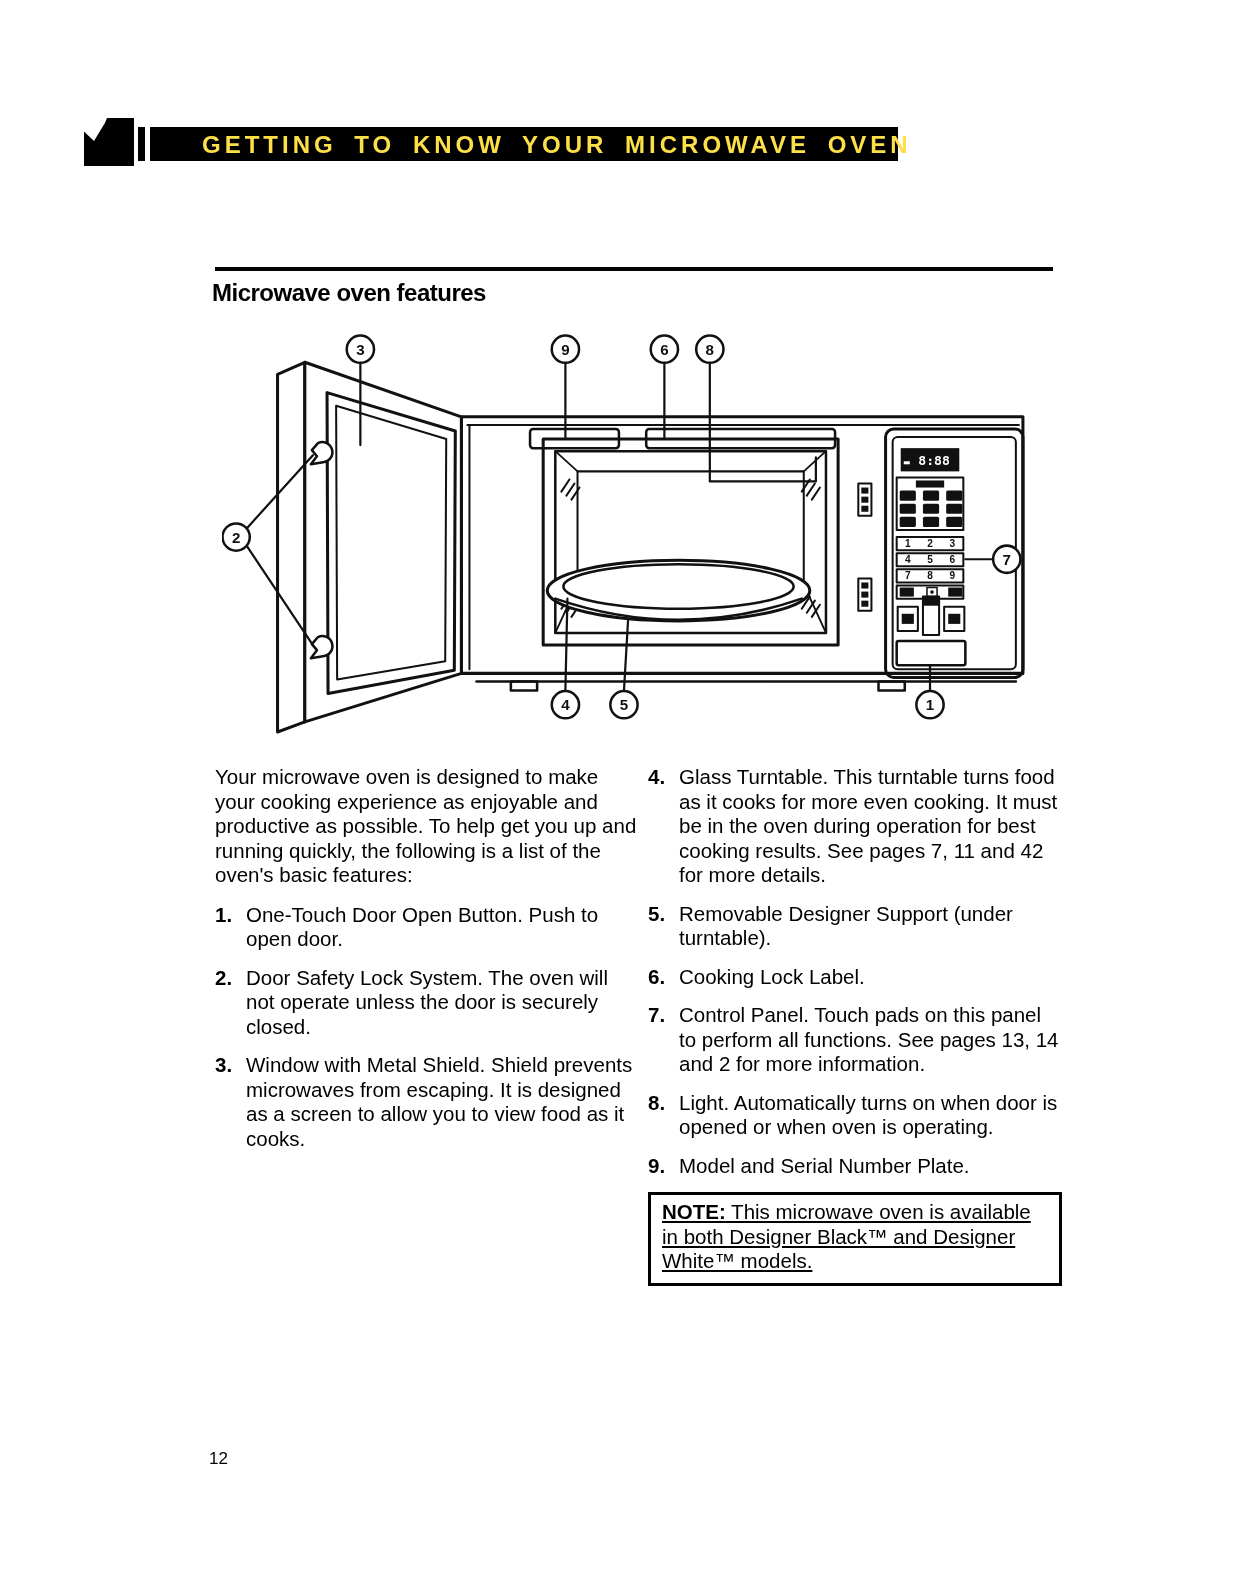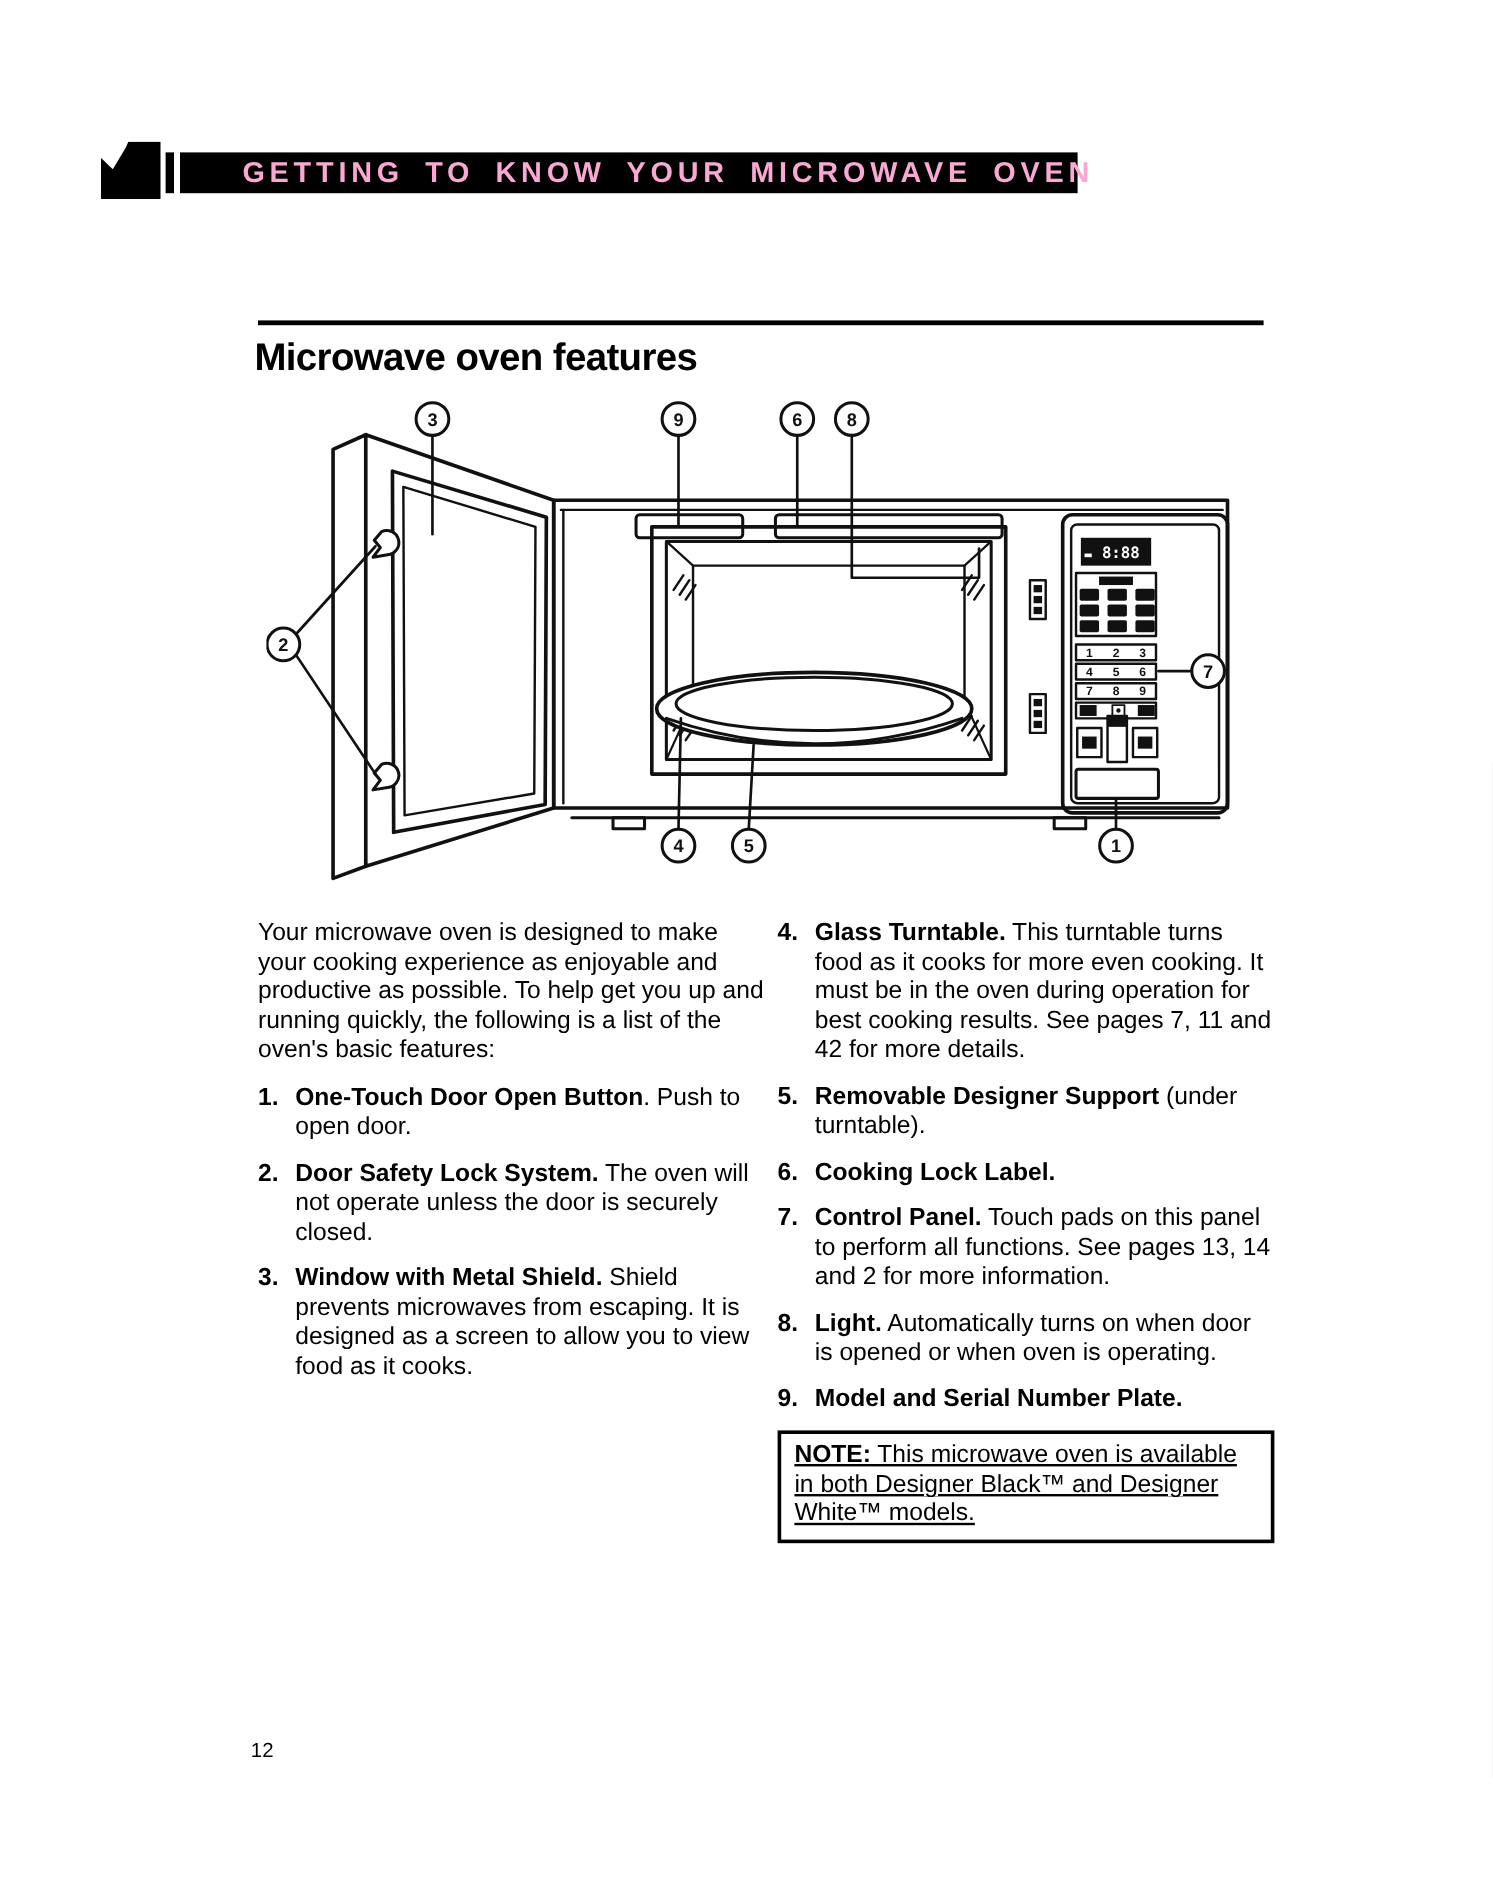--- a/index.html
+++ b/index.html
@@ -11,42 +11,42 @@
   }
   
   .hdr-arrow {
     position:absolute; left:84px; top:118px; width:50px; height:48px;
     background:#000;
     clip-path:polygon(0 28%, 20% 48%, 42% 10%, 46% 0, 100% 0, 100% 100%, 0 100%, 0 62%);
   }
   .hdr-tick { position:absolute; left:138px; top:127px; width:7px; height:34px; background:#000; }
   .hdr-bar {
     position:absolute; left:150px; top:127px; width:748px; height:34px;
-    background:#000; color:#f9a8d4;
+    background:#000; color:#fde047;
     font-weight:bold; font-size:24px; line-height:35px;
     letter-spacing:4px; word-spacing:7px;
     padding-left:52px; box-sizing:border-box;
     white-space:nowrap;
   }
   
   .rule { position:absolute; left:215px; top:267px; width:838px; height:4px; background:#000; }
   .sec-title {
     position:absolute; left:212px; top:279px; margin:0;
-    font-size:32px; font-weight:bold; letter-spacing:-0.5px;
+    font-size:24px; font-weight:bold; letter-spacing:-0.5px;
   }
   
   .diagram { position:absolute; left:222px; top:332px; width:808px; height:404px; }
   
   .col { position:absolute; top:765px; font-size:20.5px; line-height:24.5px; }
   .col-left  { left:215px; width:426px; }
   .col-right { left:648px; width:414px; }
   .intro { margin:0 0 15px 0; }
   .feat { display:flex; margin:0 0 14px 0; }
   .fnum { flex:0 0 31px; font-weight:bold; }
-  .ftext b { font-weight:bold; }
+  .ftext b { font-weight:normal; }
   .note {
     border:3px solid #000; margin-top:12px;
     padding:5px 10px 9px 11px;
     text-decoration:underline;
   }
   .note b { font-weight:bold; }
   .pagenum { position:absolute; left:209px; top:1449px; font-size:17px; }
   svg text { font-family:"Liberation Sans", sans-serif; }
   svg .disp { font-family:"DejaVu Sans Mono", monospace; }
 </style>

